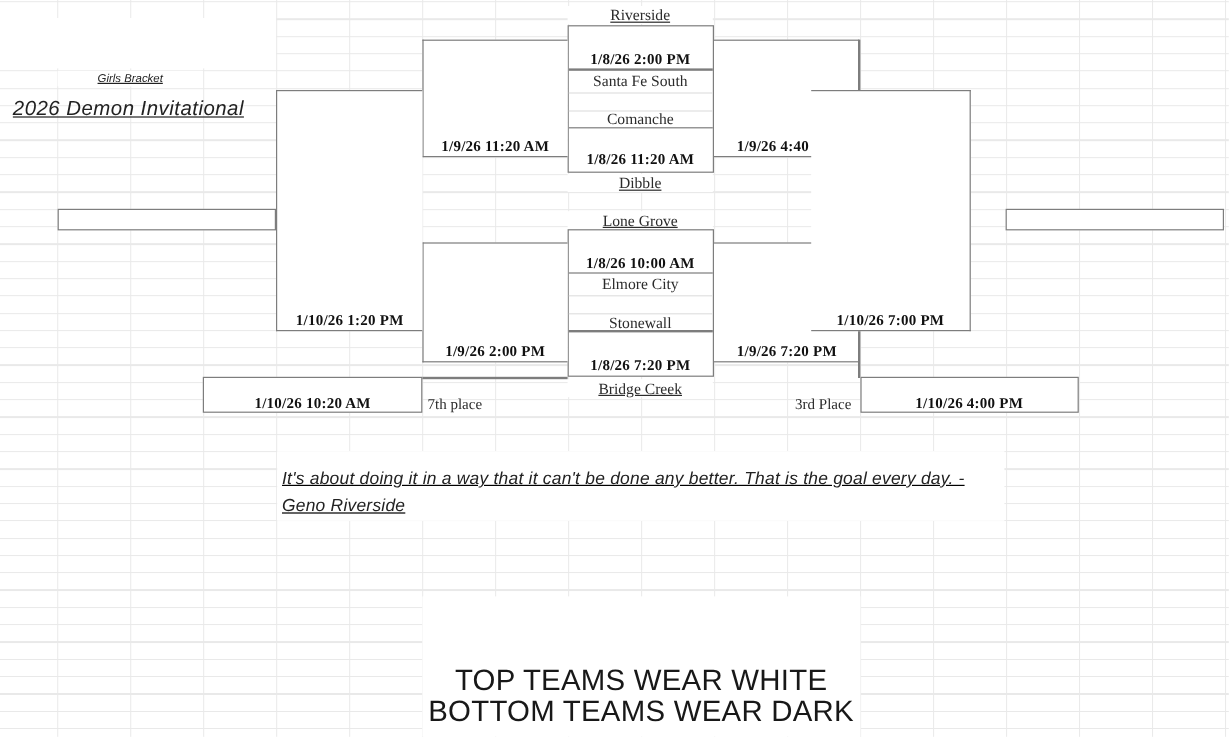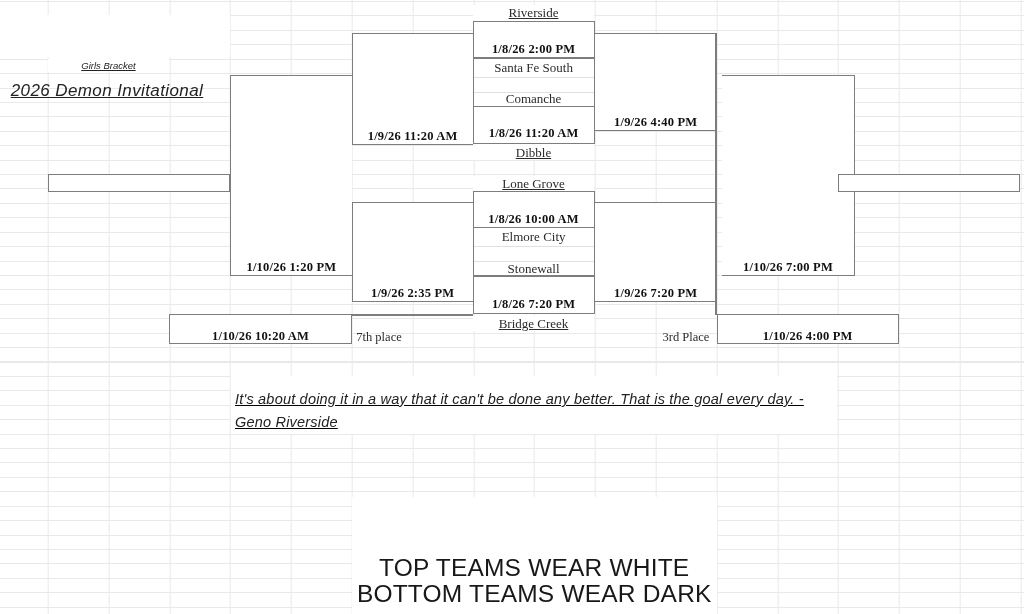--- a/index.html
+++ b/index.html
@@ -70,39 +70,39 @@
     <div class="hline" style="top:34.7px;"></div>
     <div class="team" style="top:36.2px;height:18px;line-height:18px;">Elmore City</div>
     <div class="hline-lt" style="top:54.2px;"></div>
     <div class="hline-lt" style="top:68.7px;"></div>
     <div class="team" style="top:69.3px;height:13.9px;line-height:13.9px;">Stonewall</div>
     <div class="hline" style="top:83.2px;"></div>
     <div class="time" style="top:104.5px;height:15px;line-height:15px;">1/8/26 7:20 PM</div>
   </div>
   <div class="abs team-out" style="left:473px;top:315.8px;width:121px;height:15px;line-height:15px;">Bridge Creek</div>
 
-  <div class="bx b-t b-b b-l" style="left:351.7px;top:33.3px;width:120.9px;height:112px;">
+  <div class="bx b-t b-b b-l" style="left:351.7px;top:33.3px;width:120.9px;height:98px;">
     <div class="time" style="bottom:0;height:15px;line-height:15px;">1/9/26 11:20 AM</div>
   </div>
   <div class="bx b-t b-b b-l" style="left:351.7px;top:201.9px;width:120.9px;height:100.3px;">
-    <div class="time" style="bottom:0;height:15px;line-height:15px;">1/9/26 2:35 PM</div>
+    <div class="time" style="bottom:0;height:15px;line-height:15px;">1/9/26 2:00 PM</div>
   </div>
 
   <div class="bx b-t b-b" style="left:594.9px;top:33.3px;width:121.6px;height:98px;">
     <div class="time" style="bottom:0;height:15px;line-height:15px;">1/9/26 4:40 PM</div>
   </div>
   <div class="bx b-t b-b" style="left:594.9px;top:201.9px;width:121.6px;height:100.3px;">
     <div class="time" style="bottom:0;height:15px;line-height:15px;">1/9/26 7:20 PM</div>
   </div>
   <div class="vline" style="left:715px;top:33.3px;height:282.2px;"></div>
 
   <div class="bx b-t b-b b-l" style="left:230.1px;top:74.7px;width:121.6px;height:201.5px;">
     <div class="time" style="bottom:0;height:16px;line-height:16px;">1/10/26 1:20 PM</div>
   </div>
-  <div class="bx b-t b-b b-r" style="left:722px;top:74.7px;width:133px;height:201.5px;">
+  <div class="bx b-t b-b b-r" style="left:676px;top:74.7px;width:133px;height:201.5px;">
     <div class="time" style="bottom:0;height:16px;line-height:16px;">1/10/26 7:00 PM</div>
   </div>
 
   <div class="bx b-all" style="left:47.7px;top:174px;width:182.4px;height:17.5px;"></div>
   <div class="bx b-all" style="left:838.1px;top:174px;width:182.4px;height:17.5px;"></div>
 
   <div class="bx b-all" style="left:169.3px;top:314px;width:182.4px;height:29.5px;">
     <div class="time" style="bottom:0;height:14px;line-height:14px;">1/10/26 10:20 AM</div>
   </div>
   <div class="hline" style="left:351.7px;top:314px;width:121.6px;"></div>

